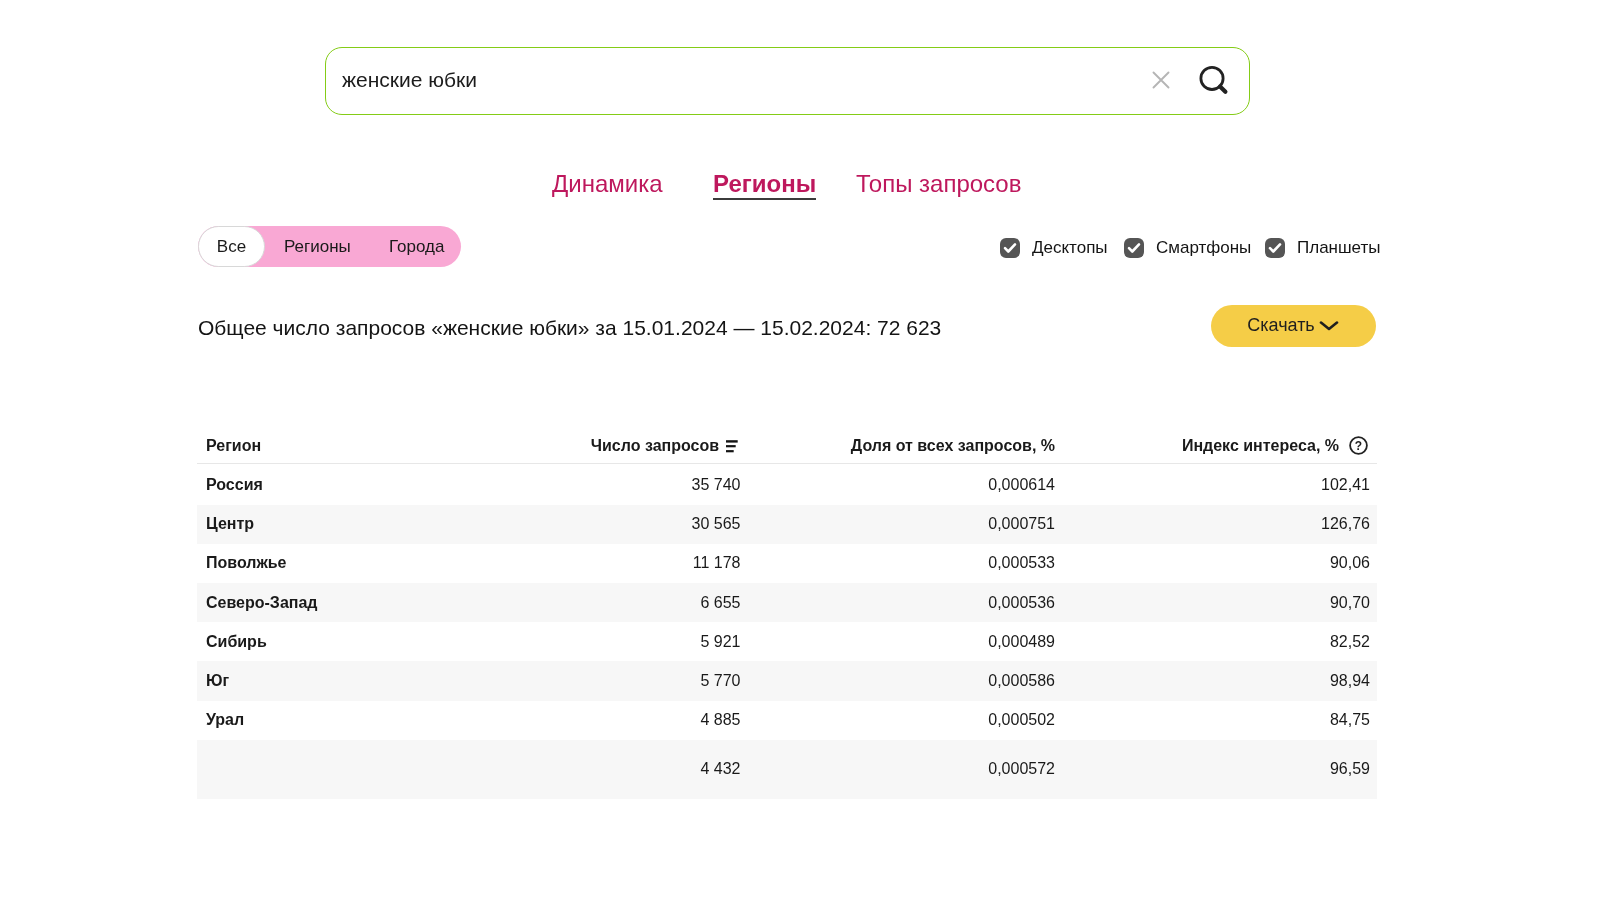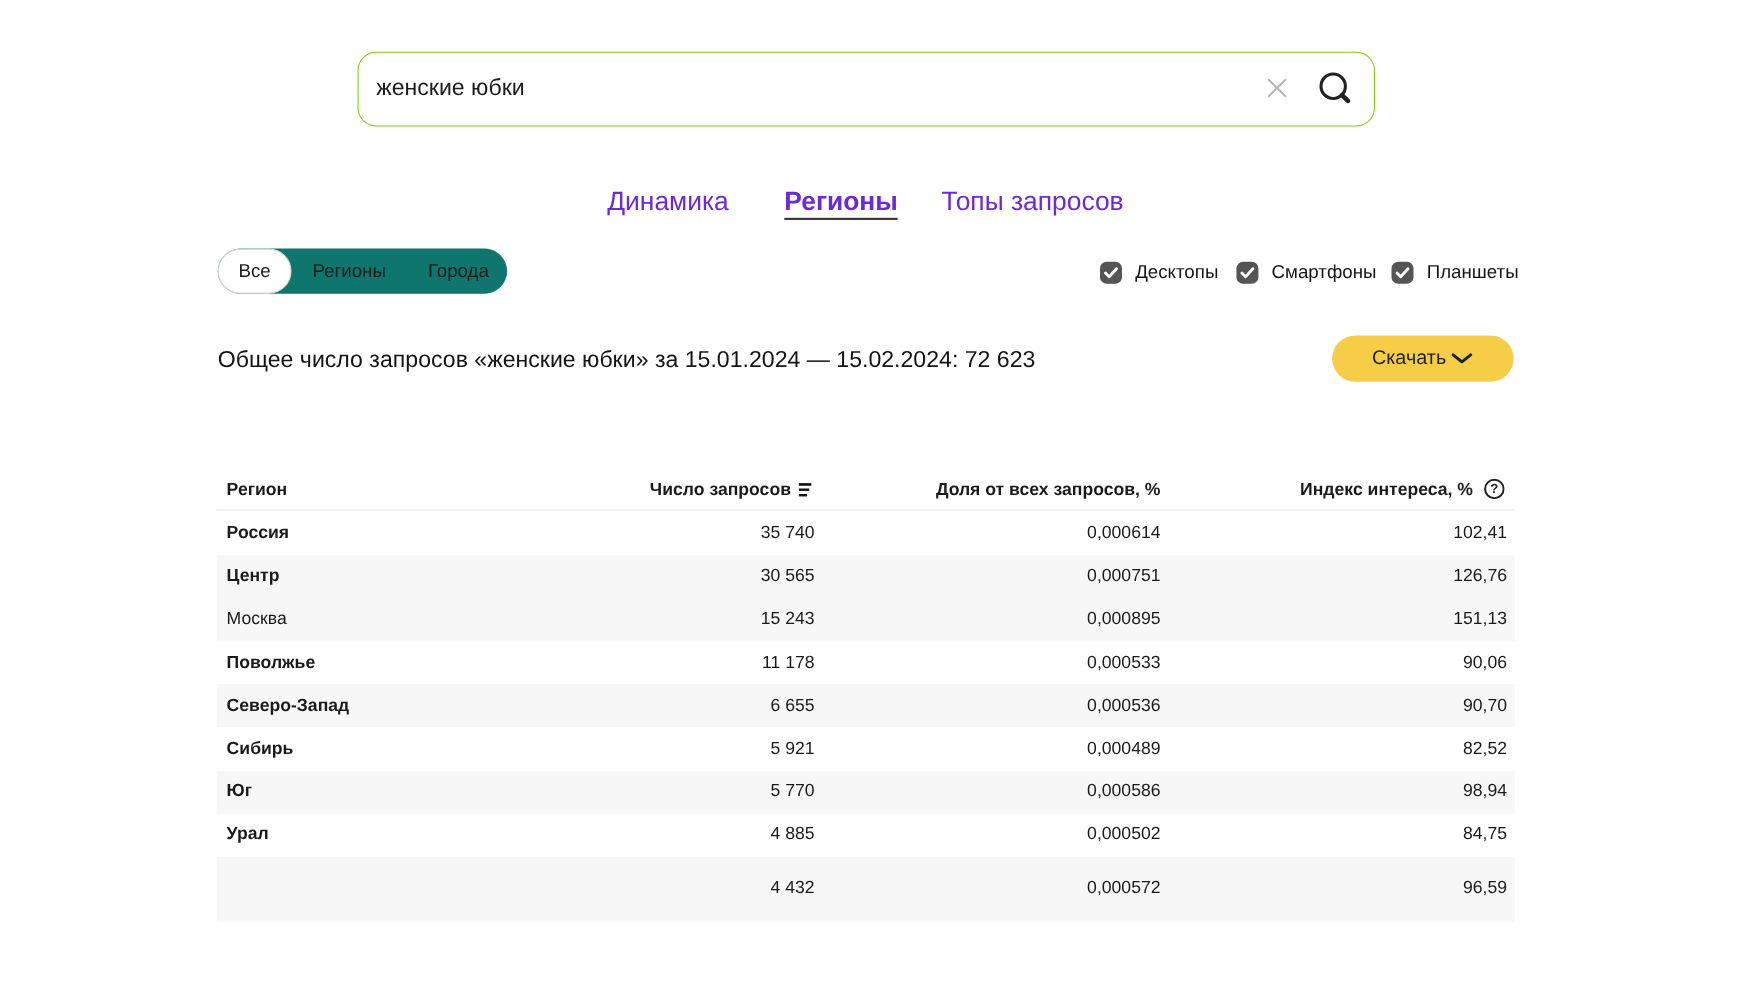--- a/index.html
+++ b/index.html
@@ -7,27 +7,27 @@
   html,body { width:1600px; height:900px; background:#fff; font-family:"Liberation Sans", sans-serif; color:#1a1a1a; overflow:hidden; }
   .abs { position:absolute; }
 
   
   #search { left:324.5px; top:46.5px; width:925px; height:68.5px; border:1px solid #84cc16; border-radius:17px; background:#fff; }
   #search .q { position:absolute; left:16.5px; top:0; height:64.5px; line-height:64.5px; font-size:21px; color:#1c1c1c; }
   #search .x { position:absolute; left:819.5px; top:16px; width:32px; height:32px; }
   #search .mag { position:absolute; left:872.5px; top:16.5px; width:32px; height:32px; }
 
   
-  .tab { top:169.5px; font-size:24px; line-height:28px; color:#6d28d9; }
+  .tab { top:169.5px; font-size:24px; line-height:28px; color:#be185d; }
   #tab1 { left:552px; }
   #tab2 { left:713px; font-weight:bold; padding-bottom:0; border-bottom:2px solid #3b3b3b; }
   #tab3 { left:856px; }
 
   
-  #seg { left:198px; top:226px; width:263px; height:41px; background:#0f766e; border-radius:21px; }
+  #seg { left:198px; top:226px; width:263px; height:41px; background:#f9a8d4; border-radius:21px; }
   #seg .pill { position:absolute; left:0; top:0; width:67px; height:41px; background:#fff; border:1px solid #d8d8d8; border-radius:21px; }
   #seg .s1 { position:absolute; left:0px; width:67px; top:0; height:41px; line-height:41px; text-align:center; font-size:17px; }
   #seg .s2 { position:absolute; left:86px; top:0; height:41px; line-height:41px; font-size:17px; }
   #seg .s3 { position:absolute; left:191px; top:0; height:30px; line-height:41px; font-size:17px; }
 
   
   .cbg { top:238px; height:21px; }
   .cb { position:absolute; left:0; top:0; width:20px; height:20px; background:#555; border-radius:6px; }
   .cbl { position:absolute; left:32px; top:0; font-size:17px; line-height:20px; color:#141414; }
   #cbg1 { left:1000px; }
@@ -137,26 +137,20 @@
       <span class="c2">35 740</span>
       <span class="c3">0,000614</span>
       <span class="c4">102,41</span>
     </div>
   <div class="row g">
       <span class="c1">Центр</span>
       <span class="c2">30 565</span>
       <span class="c3">0,000751</span>
       <span class="c4">126,76</span>
     </div>
-  <div class="row g">
-      <span class="c1 n">Москва</span>
-      <span class="c2">15 243</span>
-      <span class="c3">0,000895</span>
-      <span class="c4">151,13</span>
-    </div>
   <div class="row">
       <span class="c1">Поволжье</span>
       <span class="c2">11 178</span>
       <span class="c3">0,000533</span>
       <span class="c4">90,06</span>
     </div>
   <div class="row g">
       <span class="c1">Северо-Запад</span>
       <span class="c2">6 655</span>
       <span class="c3">0,000536</span>

